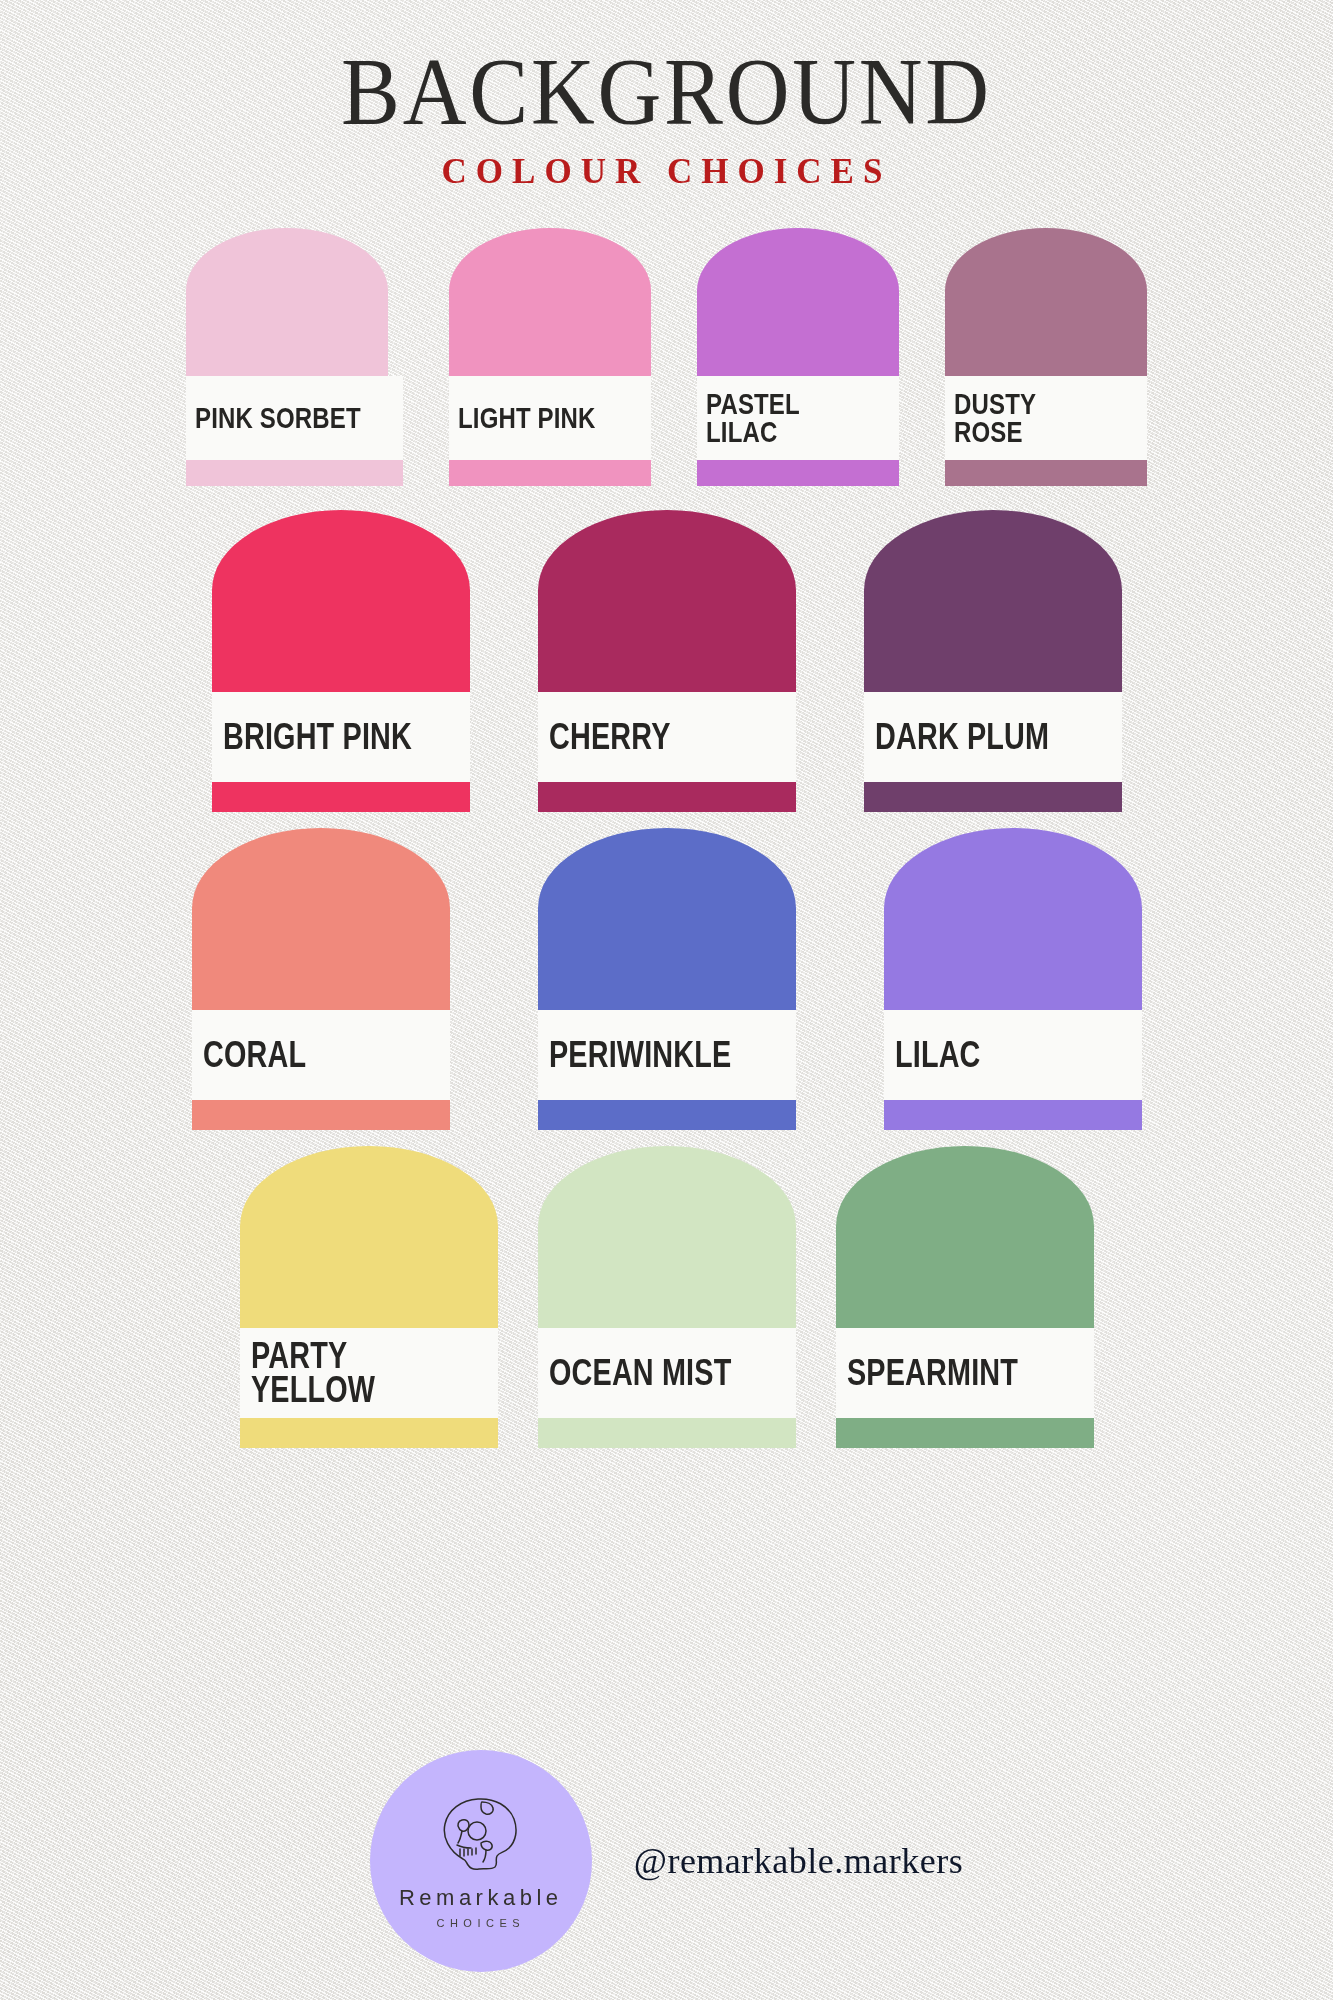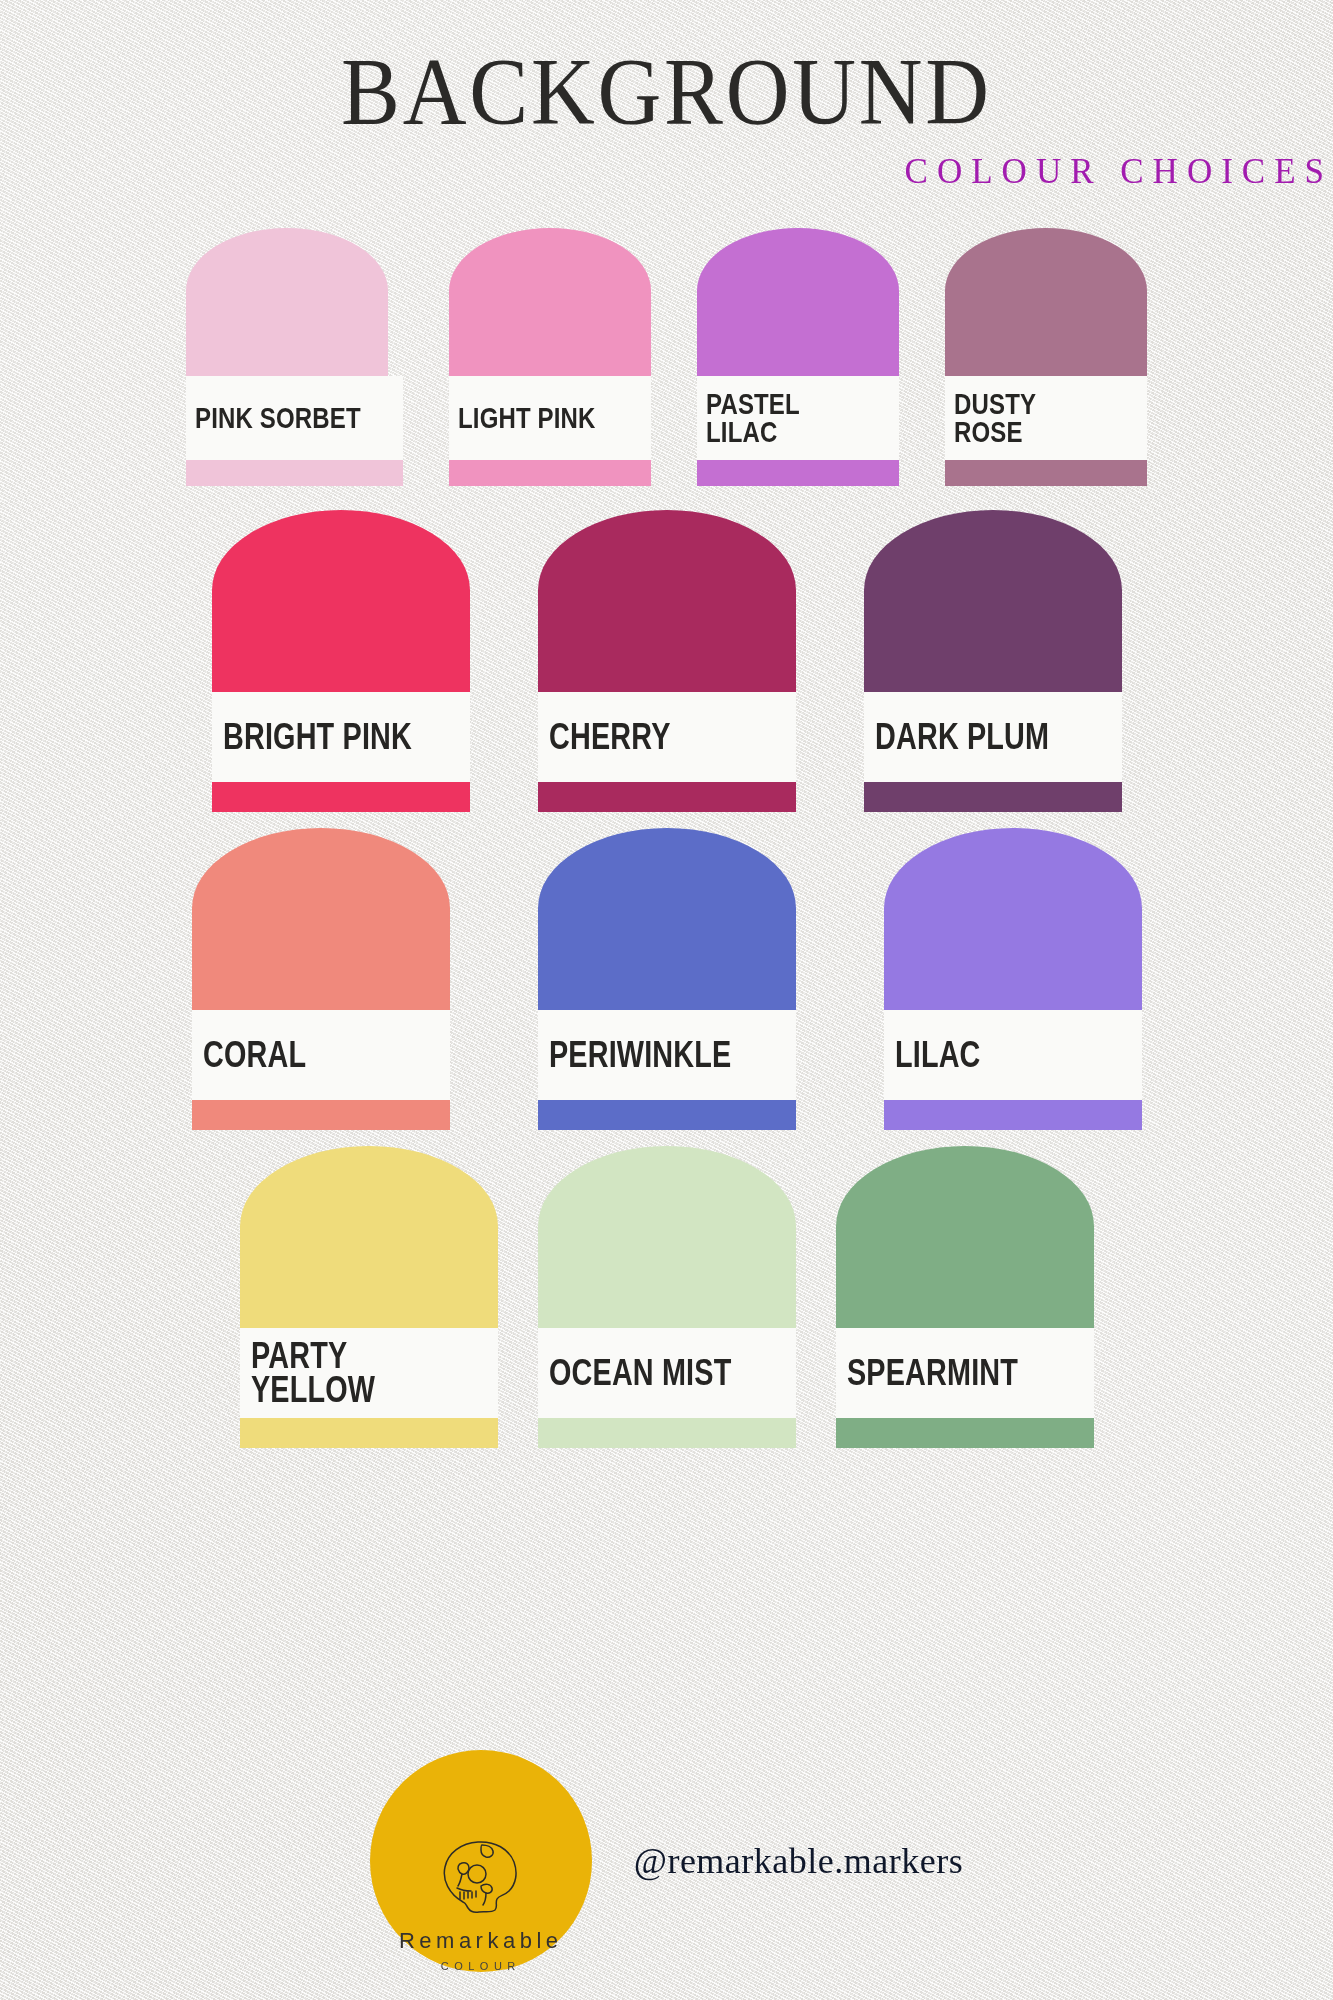--- a/index.html
+++ b/index.html
@@ -49,24 +49,23 @@
     letter-spacing: 3px;
     color: #2b2a28;
     font-weight: 400;
     transform: scaleX(0.92);
     margin: 0;
   }
   .subtitle {
     font-family: "Liberation Serif", "DejaVu Serif", serif;
     font-size: 35px;
     letter-spacing: 9px;
-    color: #a21caf;
+    color: #b91c1c;
     margin: 14px 0 0 0;
-    font-weight: 400;
-    text-align: right;
+    font-weight: 700;
   }
 
   
   .rows {
     position: relative;
     margin-top: 36px;
   }
   .row {
     display: flex;
     justify-content: center;
@@ -126,25 +125,25 @@
     bottom: 28px;
     display: flex;
     align-items: center;
     justify-content: center;
     gap: 42px;
   }
   .logo-circle {
     width: 222px;
     height: 222px;
     border-radius: 50%;
-    background: #eab308;
+    background: #c4b5fd;
     display: flex;
     flex-direction: column;
     align-items: center;
-    justify-content: flex-end;
+    justify-content: center;
     flex: none;
   }
   .logo-skull { margin-bottom: 2px; }
   .logo-word {
     font-family: "Liberation Sans", sans-serif;
     font-size: 22px;
     letter-spacing: 4.5px;
     color: #33312f;
     font-weight: 400;
   }
@@ -294,18 +293,18 @@
           <ellipse cx="48" cy="38" rx="9" ry="9"></ellipse>
           <path d="M30 35 C28 32 29 28 33 27 C37 26 40 28 40 32 C40 36 36 39 33 38 C31 37 30 36 30 35 Z"></path>
           <path d="M33 38 C32 43 31 47 29 50"></path>
           <path d="M28 52 C32 54 37 55 42 55"></path>
           <path d="M31 56 L31 63 M35 56 L35 63 M39 56 L39 62 M43 56 L43 62 M47 55 L47 61"></path>
           <path d="M52 50 C56 47 62 48 63 52 C64 56 60 58 57 57 C54 56 52 53 52 50 Z"></path>
           <path d="M57 57 C57 62 56 66 54 69"></path>
         </svg>
       </span>
       <span class="logo-word">Remarkable</span>
-      <span class="logo-sub">COLOUR</span>
+      <span class="logo-sub">CHOICES</span>
     </div>
     <div class="handle">@remarkable.markers</div>
   </div>
 
 </div>
 
 </body></html>

